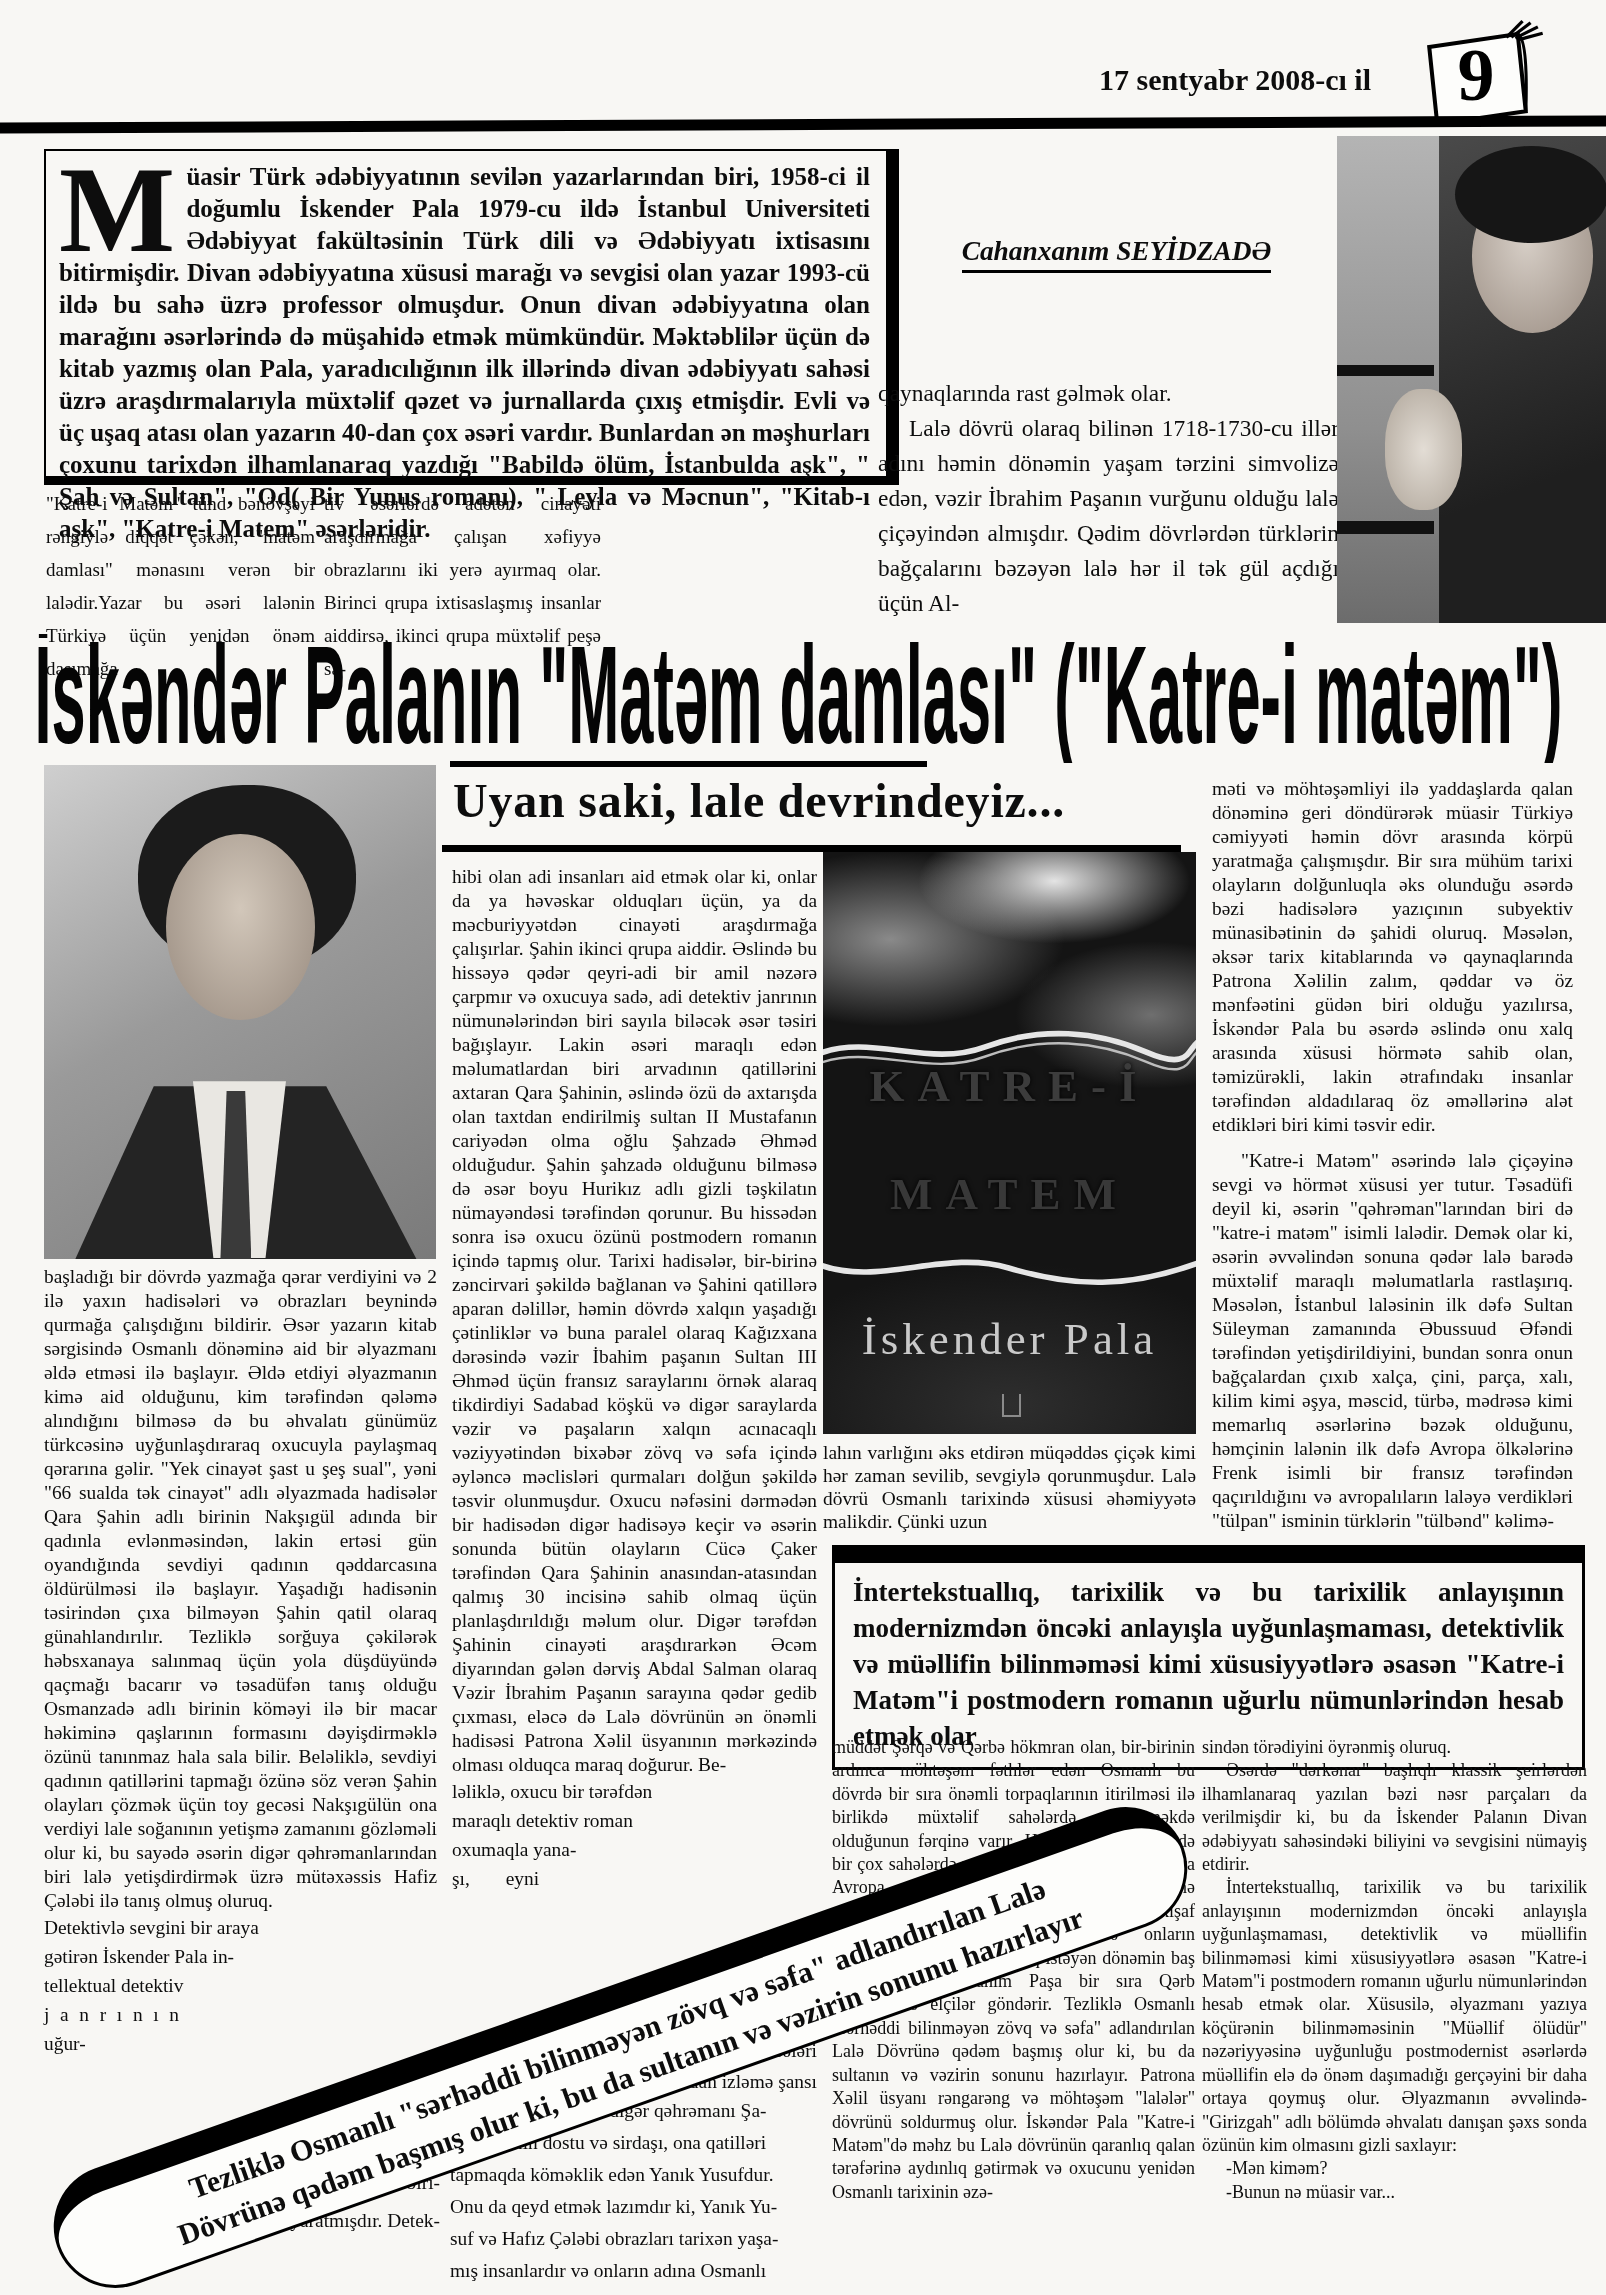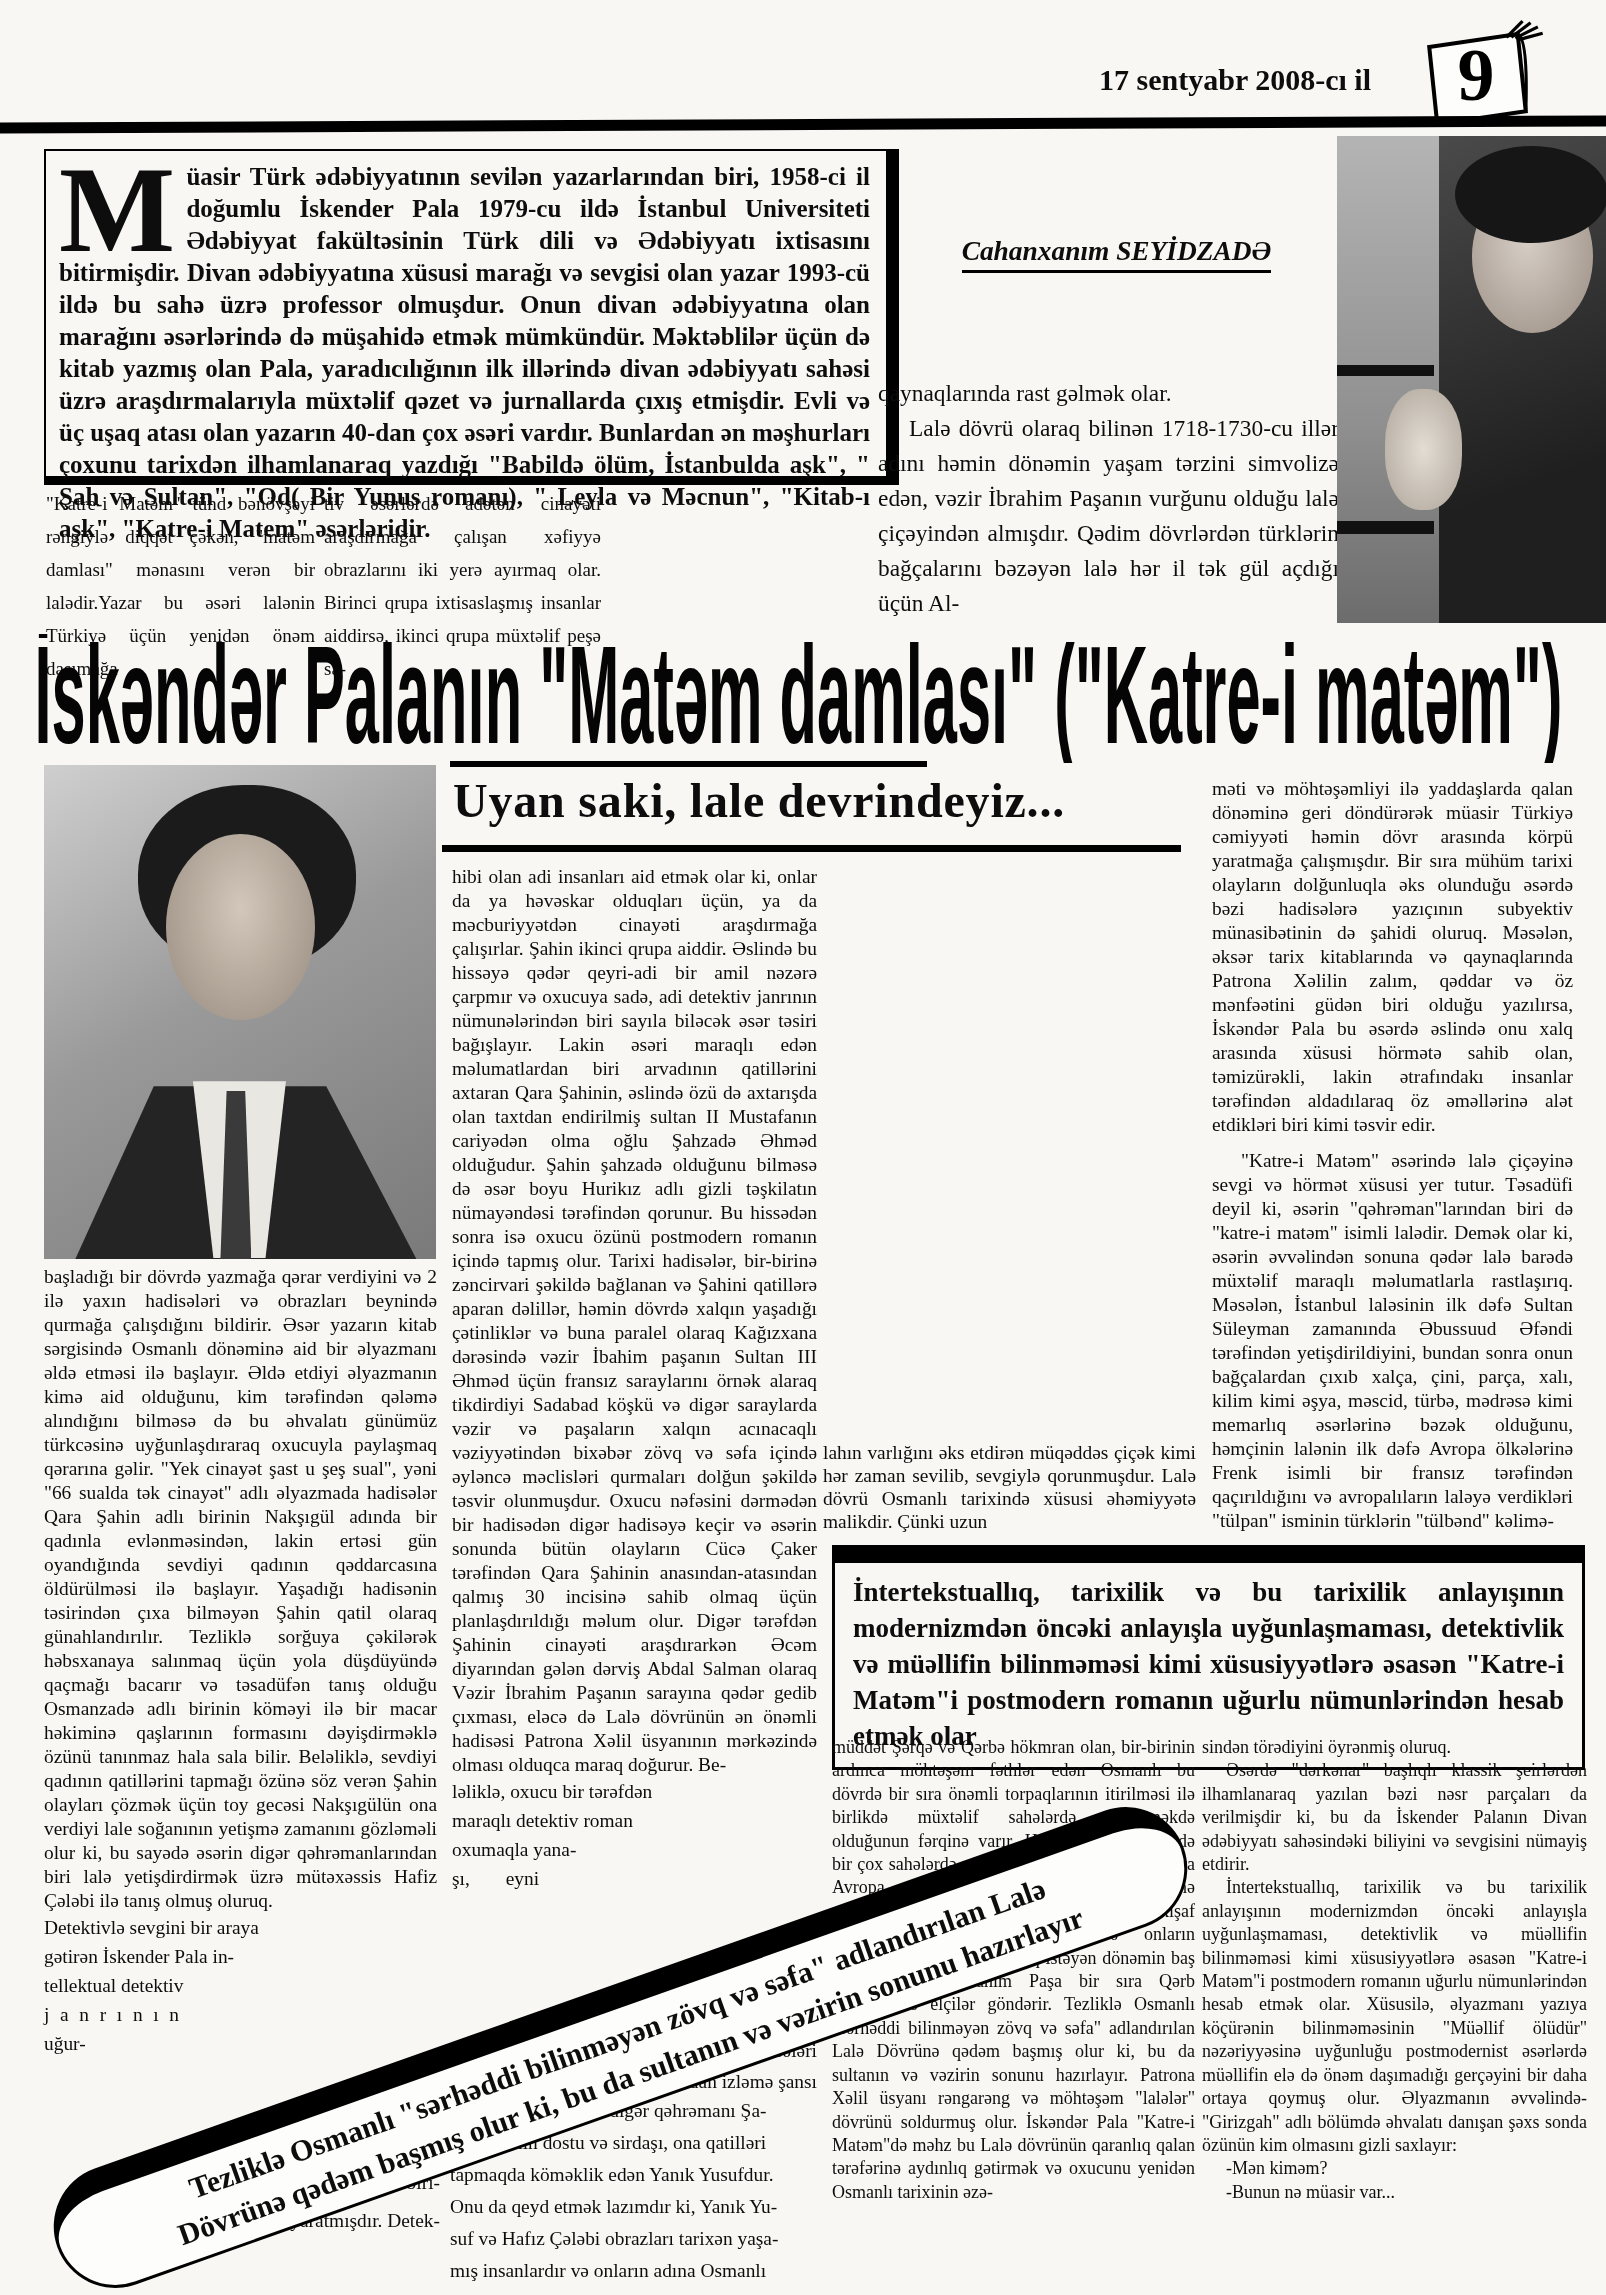--- a/index.html
+++ b/index.html
@@ -172,20 +172,31 @@
   </div>
   <div class="abs afterban">
     <span class="ab0">qazanır. Əsərin digər qəhrəmanı Şa-</span>
     <span>hinin yaxın dostu və sirdaşı, ona qatilləri</span>
     <span>tapmaqda köməklik edən Yanık Yusufdur.</span>
     <span>Onu da qeyd etmək lazımdır ki, Yanık Yu-</span>
     <span>suf və  Hafız Çələbi obrazları tarixən yaşa-</span>
     <span>mış insanlardır və onların adına Osmanlı</span>
   </div>
 
+  <div class="abs cover">
+    <svg width="373" height="582" viewBox="0 0 462 722" style="position:absolute;left:0;top:0;">
+      <path d="M-5 250 C 60 225, 130 268, 200 242 S 340 222, 400 248 S 450 240, 470 232" fill="none" stroke="#e6e6e6" stroke-width="7"></path>
+      <path d="M-5 262 C 60 238, 130 280, 200 254 S 340 234, 400 260 S 450 252, 470 244" fill="none" stroke="#bdbdbd" stroke-width="3"></path>
+      <path d="M-5 512 C 70 540, 150 492, 230 516 S 380 542, 470 508" fill="none" stroke="#e6e6e6" stroke-width="7"></path>
+    </svg>
+    <div class="bc-t1">KATRE-İ</div>
+    <div class="bc-t2">MATEM</div>
+    <div class="bc-a">İskender Pala</div>
+    <div class="bc-mark"></div>
+  </div>
   <div class="abs coverbelow j">lahın varlığını əks etdirən müqəddəs çiçək kimi hər zaman sevilib, sevgiylə qorunmuşdur. Lalə dövrü Osmanlı tarixində xüsusi əhəmiyyətə malikdir. Çünki uzun</div>
 
   <div class="abs rightcol j">
     <p>məti və möhtəşəmliyi ilə yaddaşlarda qalan dönəminə geri döndürərək müasir Türkiyə cəmiyyəti həmin dövr arasında körpü yaratmağa çalışmışdır. Bir sıra mühüm tarixi olayların dolğunluqla əks olunduğu əsərdə bəzi hadisələrə yazıçının subyektiv münasibətinin də şahidi oluruq. Məsələn, əksər tarix kitablarında və qaynaqlarında Patrona Xəlilin zalım, qəddar və öz mənfəətini güdən biri olduğu yazılırsa, İskəndər Pala  bu əsərdə əslində onu xalq arasında xüsusi hörmətə sahib olan, təmizürəkli, lakin ətrafındakı insanlar tərəfindən aldadılaraq öz əməllərinə alət etdikləri biri kimi təsvir edir.</p>
     <p class="ind">"Katre-i Matəm" əsərində lalə çiçəyinə sevgi və hörmət xüsusi yer tutur. Təsadüfi deyil ki, əsərin "qəhrəman"larından biri də "katre-i matəm" isimli lalədir. Demək olar ki, əsərin əvvəlindən sonuna qədər lalə barədə müxtəlif maraqlı məlumatlarla rastlaşırıq. Məsələn, İstanbul laləsinin ilk dəfə  Sultan Süleyman zamanında Əbussuud Əfəndi tərəfindən yetişdirildiyini, bundan sonra onun bağçalardan çıxıb xalça, çini, parça, xalı, kilim kimi əşya, məscid, türbə, mədrəsə kimi memarlıq əsərlərinə bəzək olduğunu, həmçinin lalənin ilk dəfə Avropa ölkələrinə Frenk isimli bir fransız tərəfindən qaçırıldığını və avropalıların laləyə verdikləri "tülpan" isminin türklərin "tülbənd" kəlimə-</p>
   </div>
 
   <div class="abs quote j">İntertekstuallıq, tarixilik və bu tarixilik anlayışının modernizmdən öncəki anlayışla uyğunlaşmaması, detektivlik və müəllifin bilinməməsi kimi xüsusiyyətlərə əsasən "Katre-i Matəm"i postmodern romanın uğurlu nümunlərindən hesab etmək olar</div>
 
   <div class="abs botmid j">müddət Şərqə və Qərbə hökmran olan, bir-birinin ardınca möhtəşəm fəthlər edən Osmanlı bu dövrdə bir sıra önəmli torpaqlarının itirilməsi ilə birlikdə müxtəlif sahələrdə geriləməkdə olduğunun fərqinə varır. Həmin dövrdə Qərbdə bir çox sahələrdə yeniliklər əldə olunmuş, bir sıra Avropa şəhərləri mədəniyyət mərkəzinə çevrilməyə başlamışdılar. Qərblilərin inkişaf səbəblərini müşahidə etmək və onların təcrübələrindən yararlanmaq istəyən dönəmin baş vəziri Damat İbrahim Paşa bir sıra Qərb dövlətlərinə elçilər göndərir. Tezliklə Osmanlı "sərhəddi bilinməyən zövq və səfa"  adlandırılan Lalə Dövrünə qədəm başmış olur ki, bu da sultanın və vəzirin sonunu hazırlayır. Patrona Xəlil üsyanı rəngarəng və möhtəşəm "lalələr" dövrünü soldurmuş olur. İskəndər Pala  "Katre-i Matəm"də məhz bu Lalə dövrünün qaranlıq qalan tərəfərinə aydınlıq gətirmək və oxucunu yenidən Osmanlı tarixinin əzə-</div>

